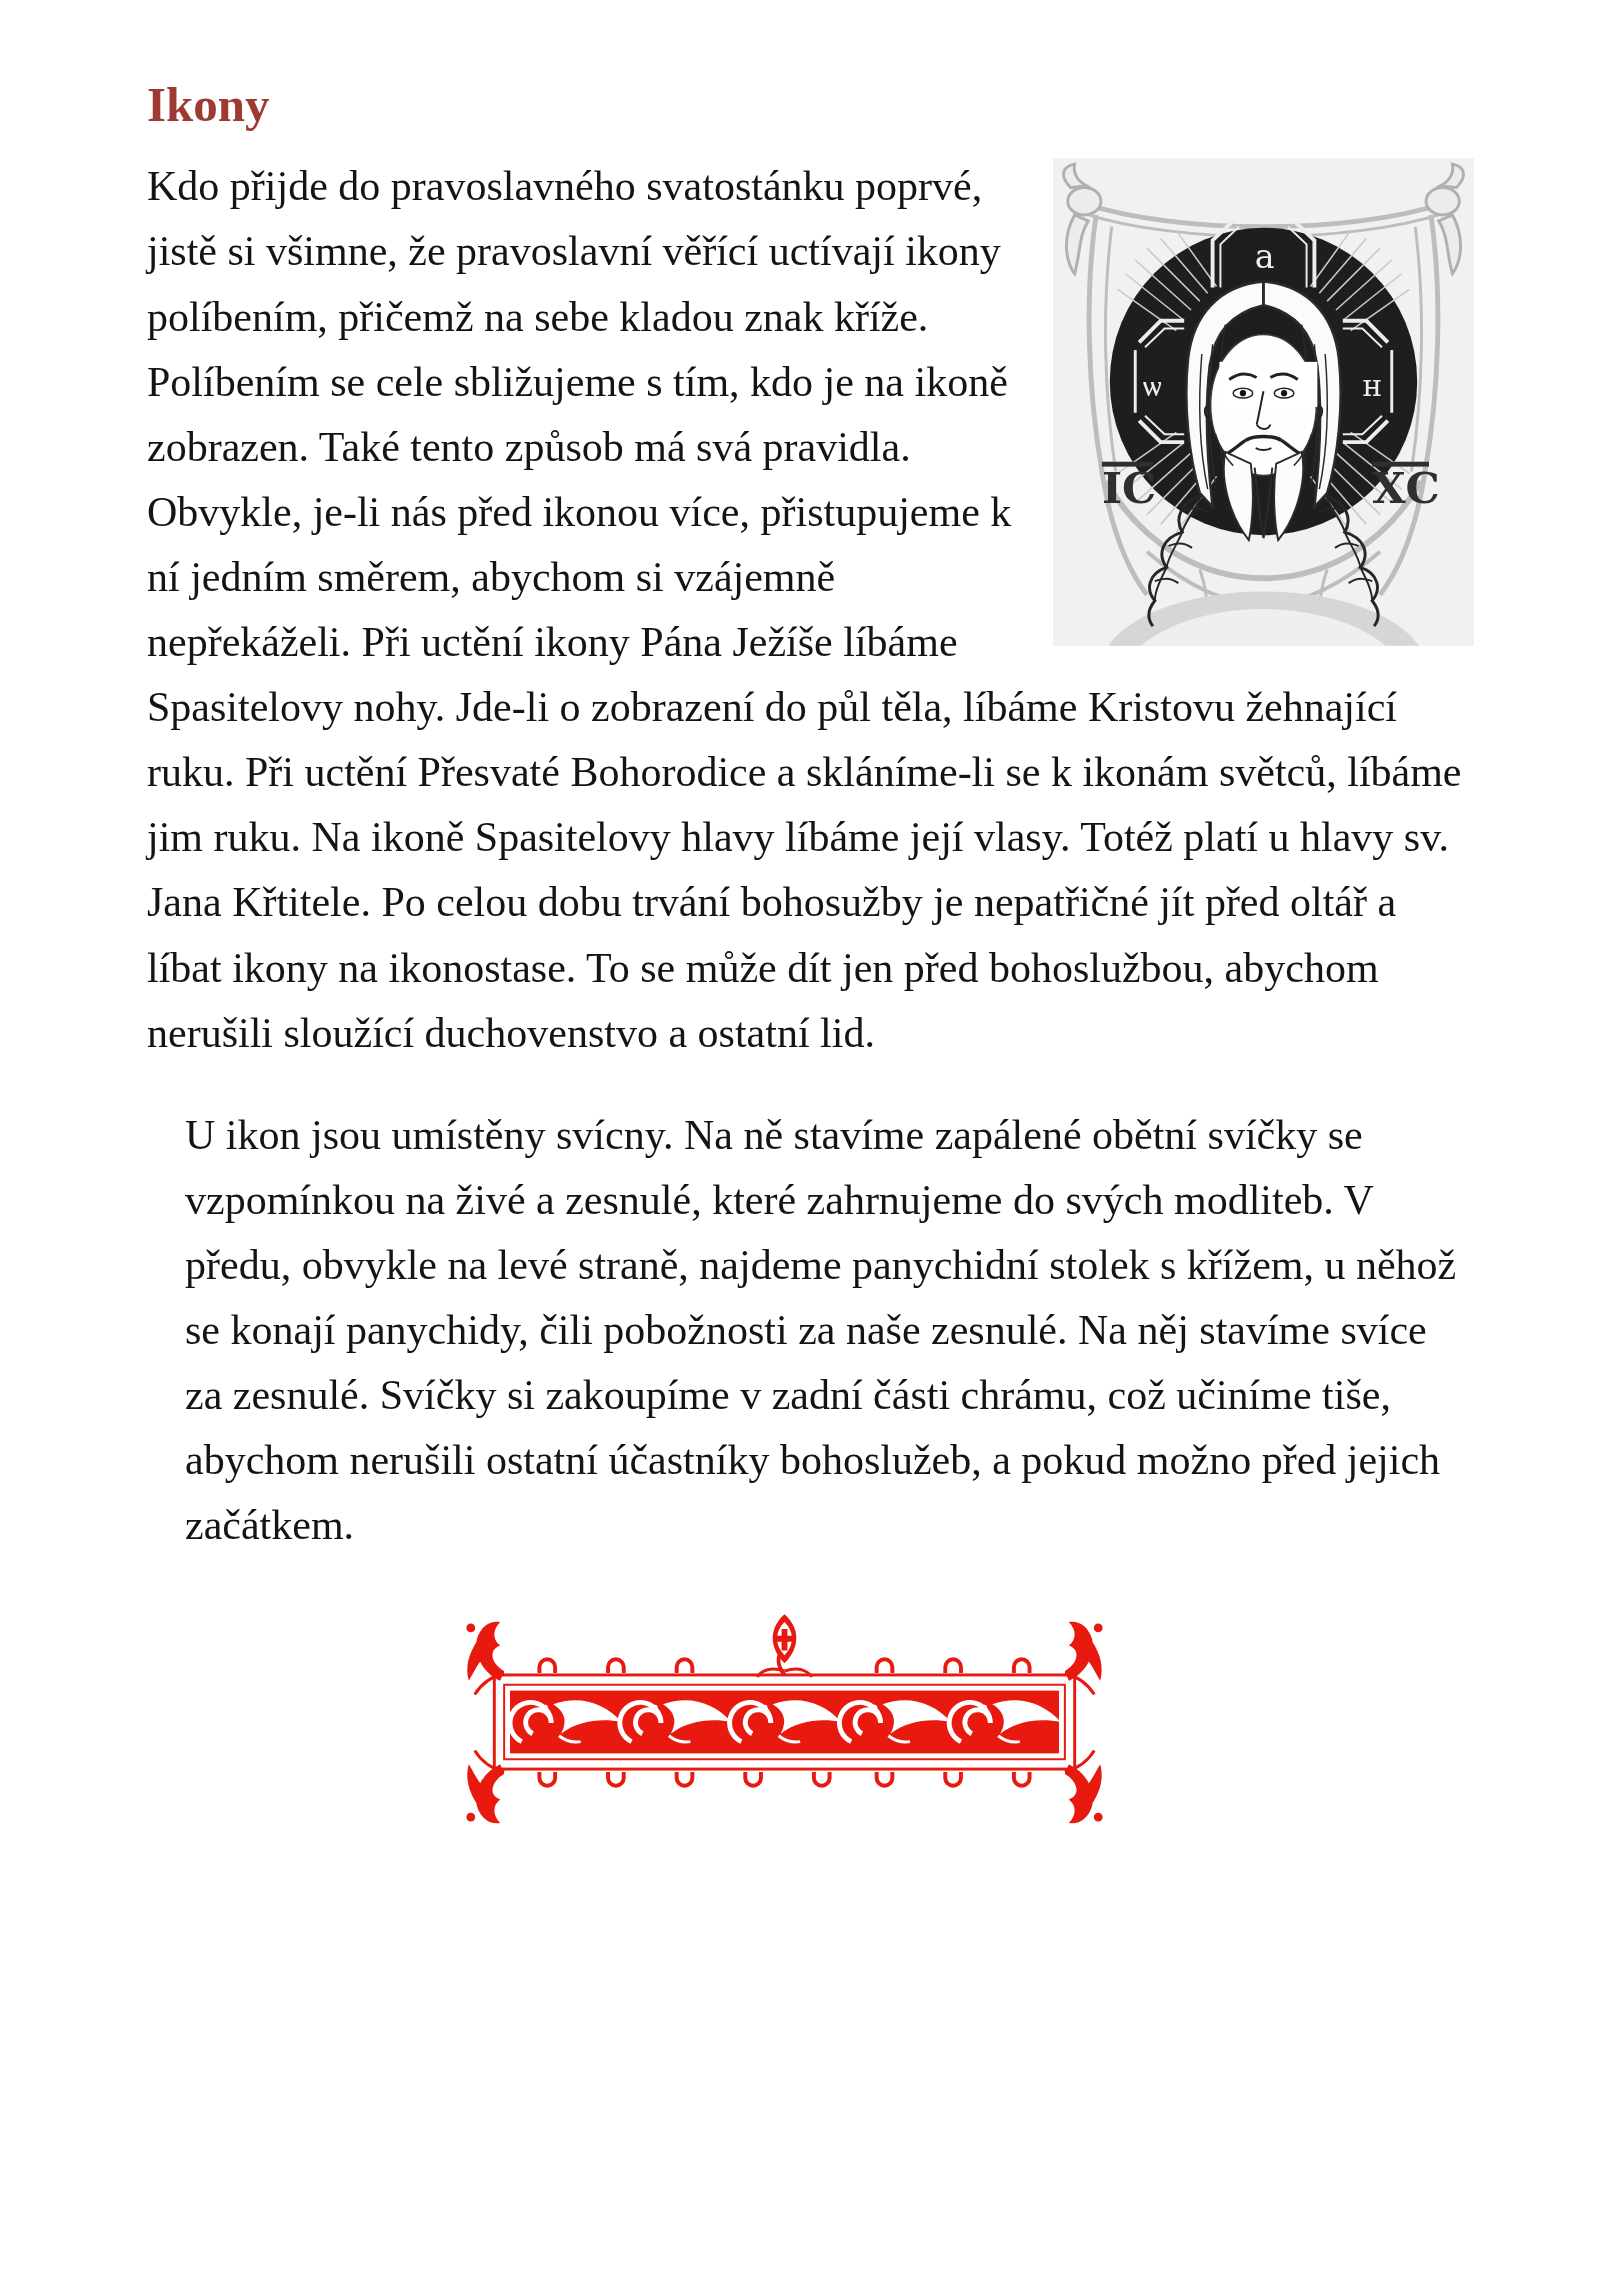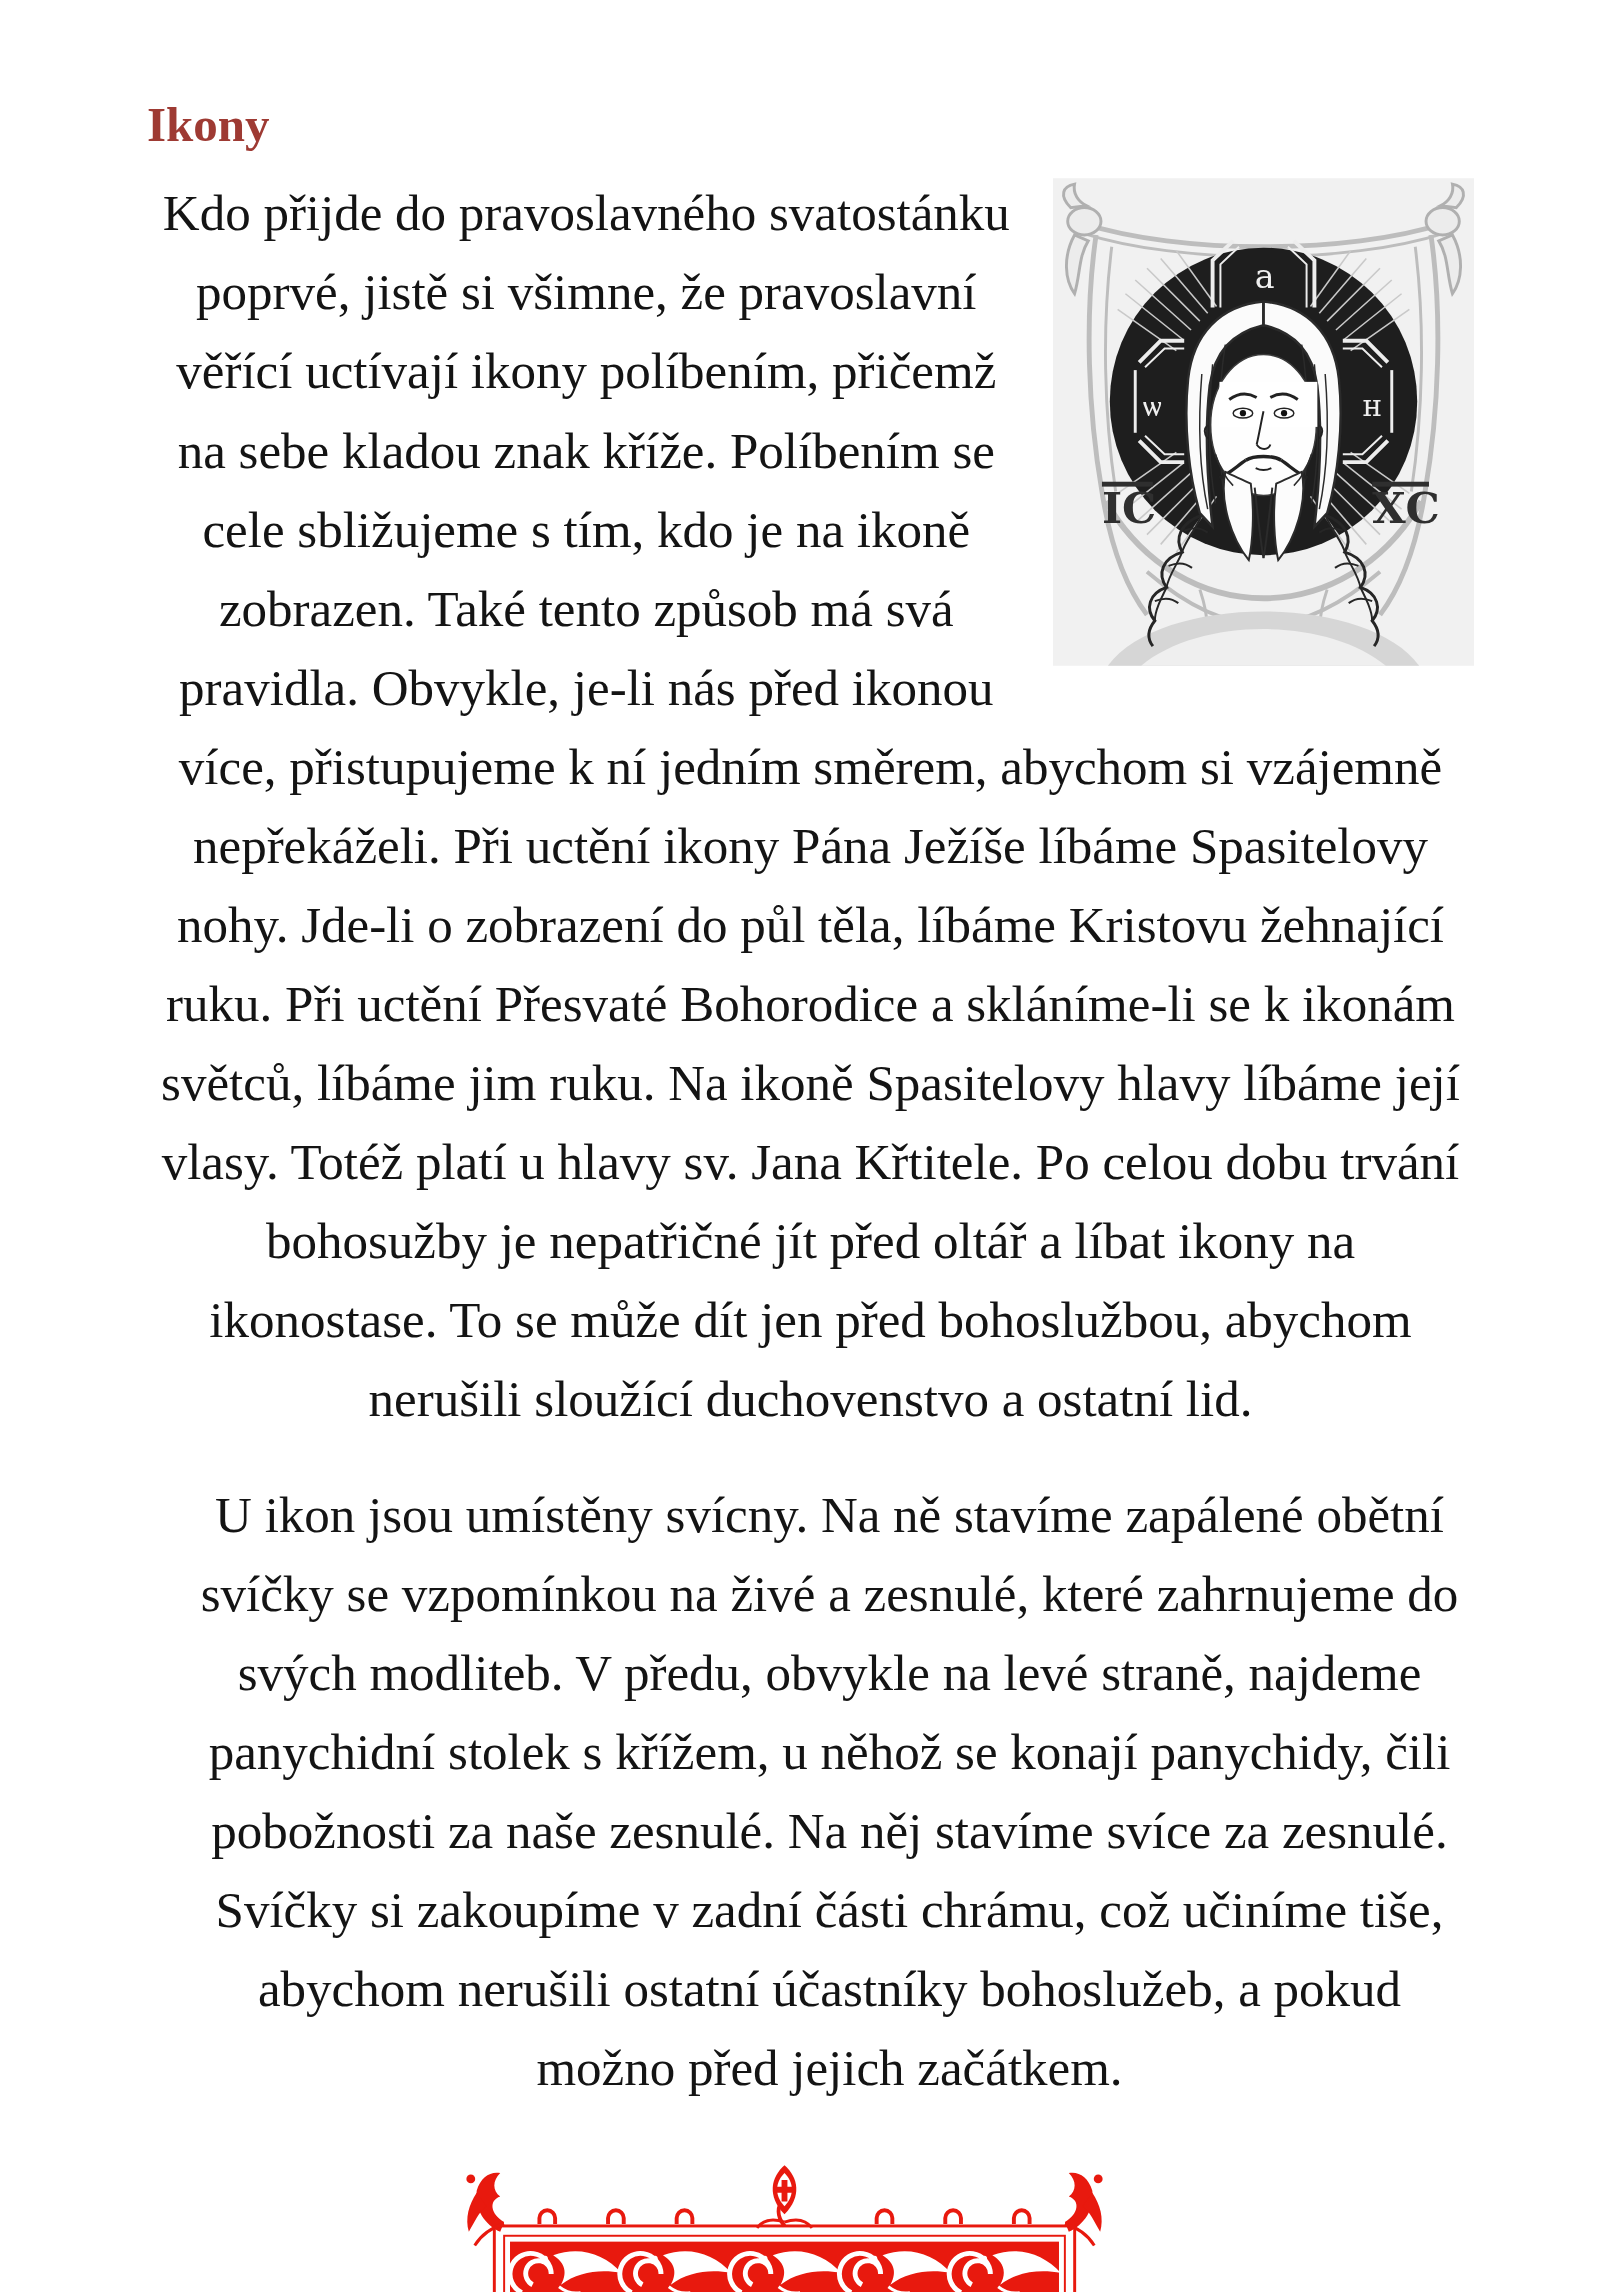--- a/index.html
+++ b/index.html
@@ -8,34 +8,34 @@
     height: 2293px;
     background: #ffffff;
     overflow: hidden;
     font-family: "Liberation Serif", "DejaVu Serif", serif;
     color: #141414;
   }
   .page {
     box-sizing: border-box;
     width: 1621px;
     height: 2266px;
-    padding: 96px 147px 0 147px;
+    padding: 76px 147px 0 147px;
   }
   h1.doc-heading {
     margin: 0 0 19.6px 0;
     font-size: 49px;
     line-height: 1.2;
     font-weight: bold;
     color: #9e3a33;
   }
   .para {
-    font-size: 51px;
+    font-size: 42px;
     line-height: 1.55;
     margin: 0 0 37px 0;
-    text-align: center;
+    text-align: left;
   }
   .para.last { margin-bottom: 0; margin-left: 38px; }
   figure.icon-figure {
     float: right;
     width: 421px;
     height: 488px;
     margin: 3.9px 0 23.5px 27.4px;
     padding: 0;
   }
   .divider-wrap {

